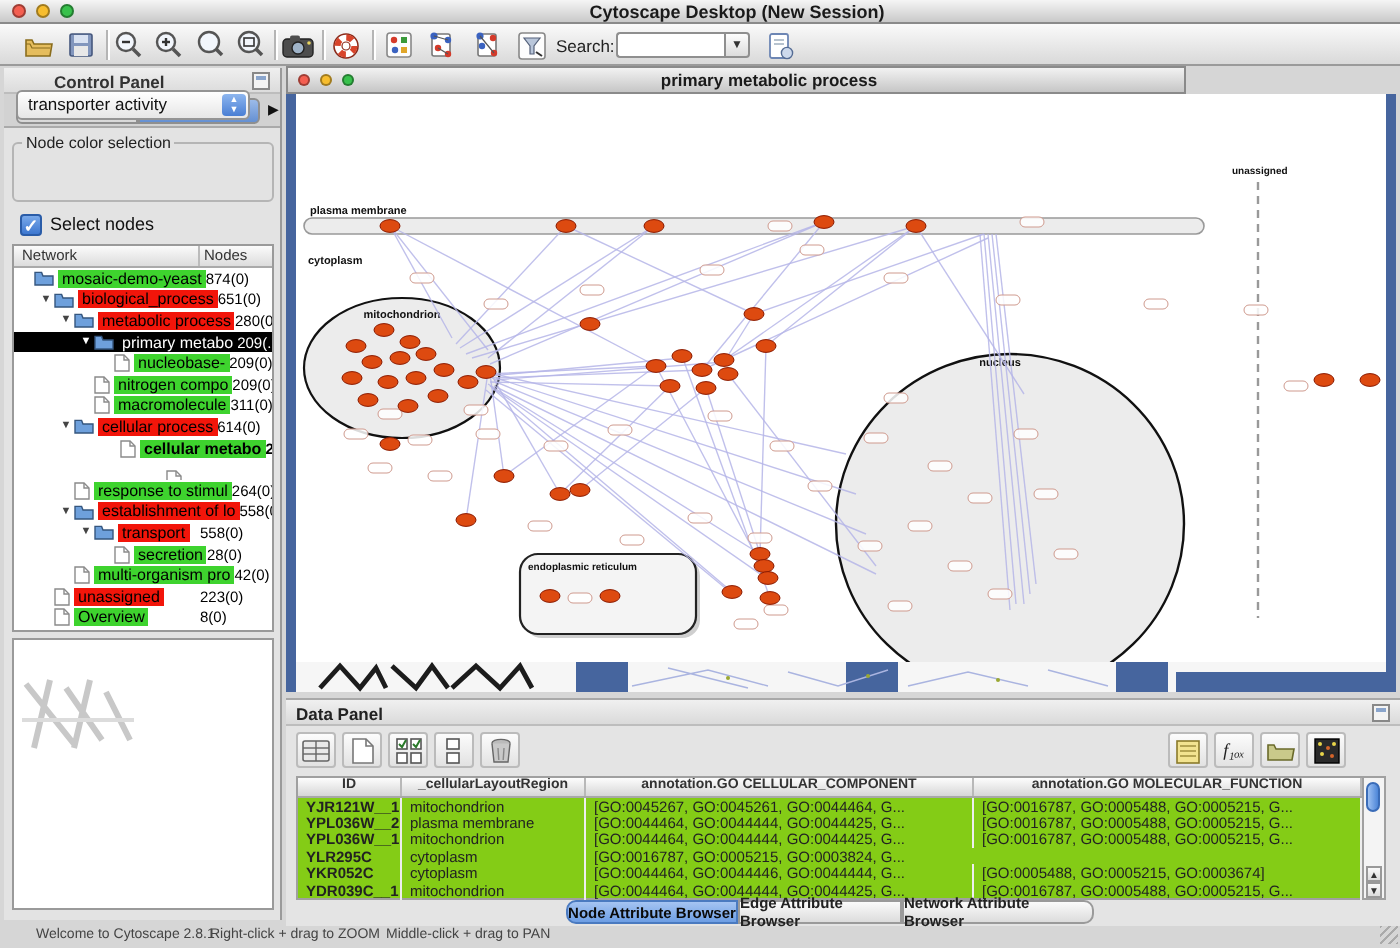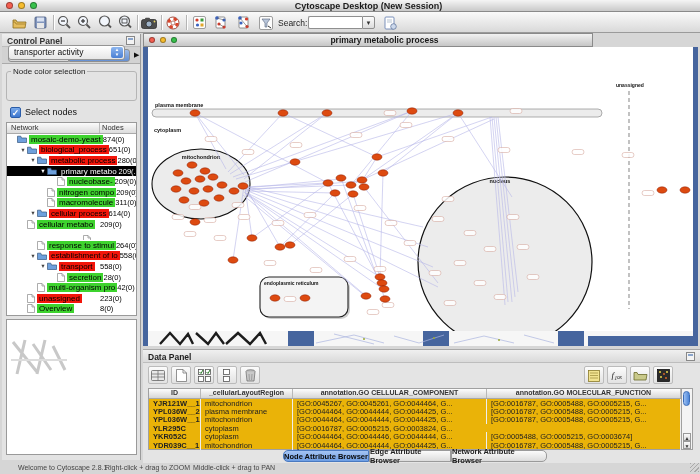--- a/index.html
+++ b/index.html
@@ -19,21 +19,21 @@
     background:linear-gradient(#fafafa,#d9d9d9); border-bottom:1px solid #9a9a9a; }
   .tbtn { position:absolute; top:2px; width:18px; height:17px; display:flex; align-items:center; justify-content:center; }
   .tsep { position:absolute; top:3px; width:1px; height:15px; background:#b5b5b5; box-shadow:1px 0 0 #fff; }
   #search-label { position:absolute; top:6px; font-size:8.5px; color:#222; }
   #search-input { position:absolute; top:4px; width:54px; height:13px; background:#fff; border:1px solid #8f8f8f; border-right:none; border-radius:2px 0 0 2px; font-size:8px; padding:0 2px; }
   #search-drop { position:absolute; top:4px; width:13px; height:13px; background:linear-gradient(#fdfdfd,#dcdcdc); border:1px solid #8f8f8f; border-radius:0 2px 2px 0; font-size:6px; color:#333; text-align:center; line-height:12px; }
 
   
   #control-panel { left:2px; top:34px; width:139px; height:426px; background:#e3e3e3; border-right:1px solid #9a9a9a; }
   #cp-header { position:relative; height:13px; border-bottom:1px solid #bdbdbd; background:linear-gradient(#efefef,#dcdcdc); }
-  #cp-title { font-size:8.5px; font-weight:bold; color:#333; padding:2px 0 0 5px; }
+  #cp-title { font-size:8.5px; font-weight:bold; color:#333; padding:2px 0 0 5px;margin-left:20px; }
   .float-icon { position:absolute; right:5px; top:2px; width:9px; height:9px; border:1px solid #888; background:#f3f3f3; }
   .float-icon:before { content:""; position:absolute; left:1px; top:1px; width:5px; height:2px; background:#8aa5cc; }
   #cp-tabs { position:relative; height:17px; background:#d2d2d2; border-bottom:1px solid #aaa; display:flex; align-items:center; padding-left:6px; }
   .cp-tab { height:13px; width:61px; display:flex; align-items:center; justify-content:center; gap:2px;
      border:1px solid #8f8f8f; background:linear-gradient(#fbfbfb,#d7d7d7); font-size:8px; font-weight:bold; color:#333; }
   .cp-tab.first { border-radius:3px 0 0 3px; }
   .cp-tab.active { background:linear-gradient(#9cbbe9,#6590d2); border-radius:0 3px 3px 0; color:#000; }
   #cp-tab-more { margin-left:4px; font-size:7px; color:#111; }
   .net-glyph { width:8px; height:8px; position:relative; }
   .net-glyph i { position:absolute; width:3px; height:3px; background:#2eaa2e; border:0.5px solid #156015; }
@@ -76,21 +76,21 @@
   #strip-bottom { position:absolute; left:440px; top:5px; width:115px; height:10px; background:#46659e; }
   .grip-lines { position:absolute; right:2px; top:2px; width:8px; height:8px;
      background:repeating-linear-gradient(135deg,#cdd6e8 0 1px,transparent 1px 3px); }
 
   
   #data-panel { left:143px; top:349px; width:557px; height:114px; background:#e4e4e4; border-top:1px solid #a8a8a8; }
   #dp-header { position:relative; height:13px; background:linear-gradient(#f0f0f0,#dadada); border-bottom:1px solid #bdbdbd; }
   #dp-title { font-size:8.5px; font-weight:bold; color:#222; padding:2px 0 0 5px; }
   #dp-toolbar { position:relative; height:24px; }
   .dpbtn { position:absolute; top:3px; width:20px; height:18px; display:flex; align-items:center; justify-content:center; border:1px solid #bbb; border-radius:2px; background:linear-gradient(#fcfcfc,#e2e2e2); }
-  #dp-table { position:absolute; left:5px; top:38px; width:534px; height:62px; background:#eab308; border:1px solid #a0a0a0; font-size:7.5px; }
+  #dp-table { position:absolute; left:5px; top:38px; width:534px; height:62px; background:#84cc16; border:1px solid #a0a0a0; font-size:7.5px; }
   .dt-head { display:flex; height:10px; background:linear-gradient(#fdfdfd,#d6d6d6); border-bottom:1px solid #a8a8a8; font-weight:bold; font-size:7px; color:#333; }
   .dt-head div { border-right:1px solid #b8b8b8; text-align:center; overflow:hidden; white-space:nowrap; }
   .dt-row { display:flex; height:8.4px; align-items:center; }
   .dt-row div { padding-left:4px; overflow:hidden; white-space:nowrap; border-right:1px solid #eee; }
   .c-id { width:52px; font-weight:bold; }
   .c-region { width:92px; }
   .c-cellular { width:194px; }
   .c-molecular { width:196px; flex:1; }
   #dp-scroll { position:absolute; left:539px; top:38px; width:11px; height:62px; border:1px solid #a0a0a0; border-left:none; background:#f4f4f4; }
   #dp-thumb { position:absolute; left:1px; top:2px; width:7px; height:15px; border-radius:4px; background:linear-gradient(90deg,#9cc0f2,#4d86d8); border:0.5px solid #3a6cb8; }
@@ -345,21 +345,21 @@
   <div class="tree-row" style="padding-left: 22px;">
     <span class="exp" style="visibility: visible;">▼</span>
     <svg class="tree-ico ico-folder" width="10" height="8">
             <path d="M0.5 2 L0.5 7.5 L9.5 7.5 L9.5 3 L4.5 3 L3.8 1.2 L0.5 1.2 Z" fill="#6ea0dc" stroke="#35567e" stroke-width="0.7"></path>
           </svg>
 
     <span class="tree-label hl-red">cellular process</span>
     <span class="tree-nodes">614(0)</span>
   </div>
 
-  <div class="tree-row" style="padding-left: 12px;">
+  <div class="tree-row" style="padding-left: 45px; font-weight: bold;">
     <span class="exp" style="visibility: hidden;">▼</span>
 
     <svg class="tree-ico ico-file" width="8" height="9">
             <path d="M0.5 0.5 L5 0.5 L7.5 3 L7.5 8.5 L0.5 8.5 Z" fill="#fff" stroke="#8a8a8a" stroke-width="0.7"></path>
             <path d="M5 0.5 L5 3 L7.5 3" fill="none" stroke="#8a8a8a" stroke-width="0.7"></path>
           </svg>
     <span class="tree-label hl-green">cellular metabo</span>
     <span class="tree-nodes">209(0)</span>
   </div>
 

